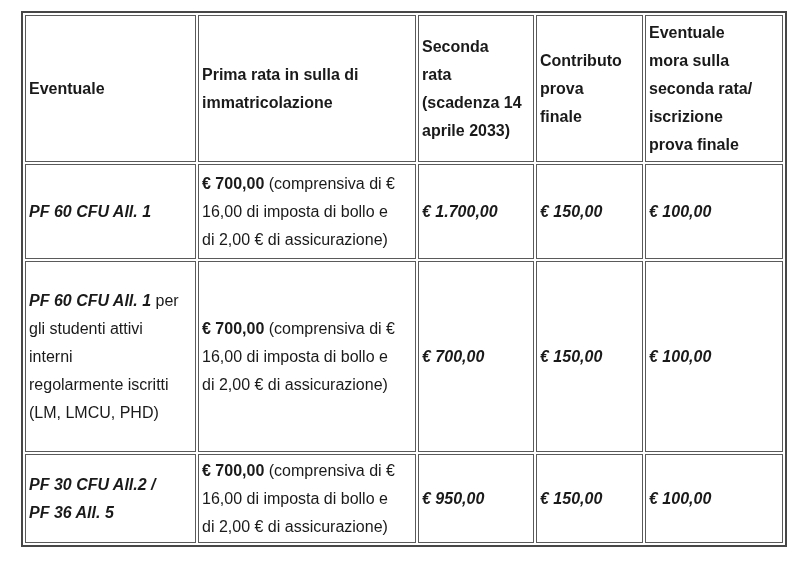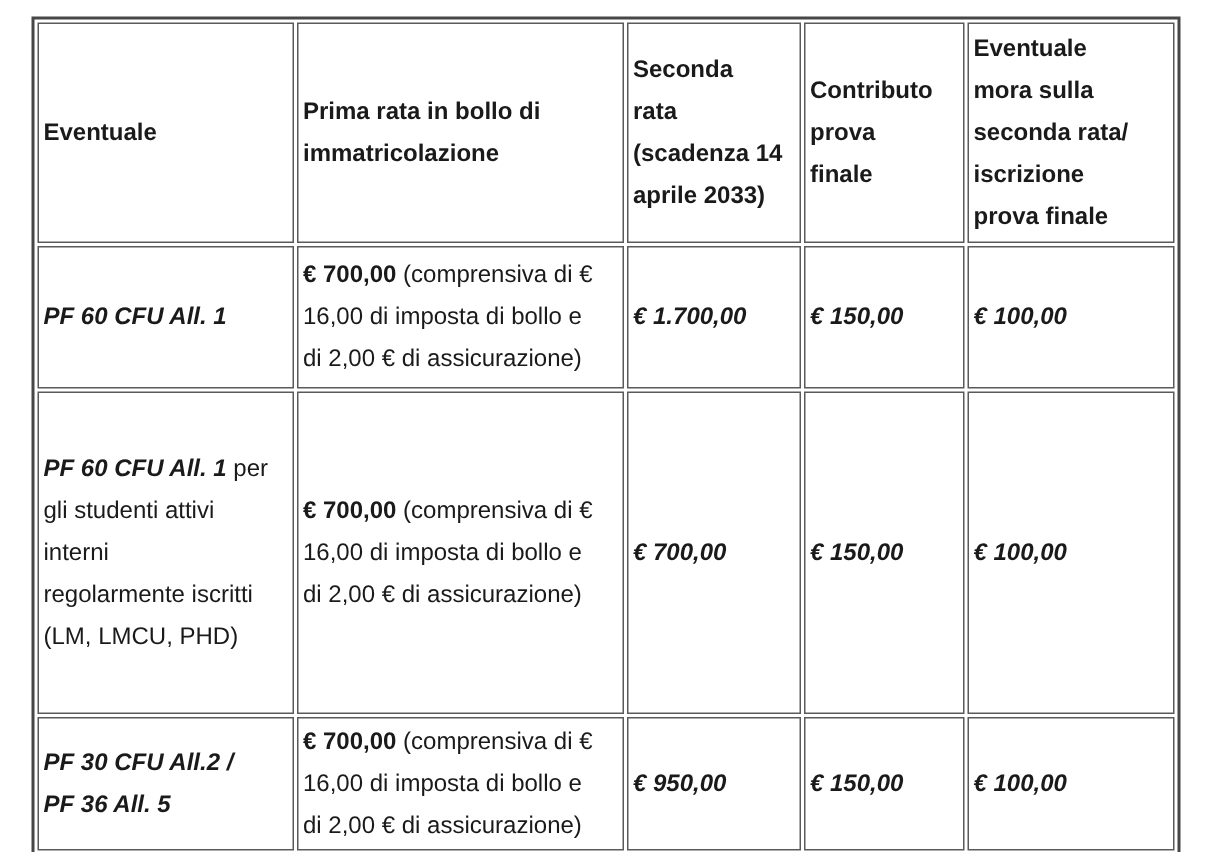--- a/index.html
+++ b/index.html
@@ -45,21 +45,21 @@
     <colgroup>
       <col class="c1">
         <col class="c2">
         <col class="c3">
         <col class="c4">
         <col class="c5">
     </colgroup>
     <tbody>
       <tr style="height:147px">
         <td class="hdr">Eventuale</td>
-        <td class="hdr">Prima rata in bollo di
+        <td class="hdr">Prima rata in sulla di
 immatricolazione</td>
         <td class="hdr">Seconda
 rata
 (scadenza 14
 aprile 2033)</td>
         <td class="hdr">Contributo
 prova
 finale</td>
         <td class="hdr">Eventuale
 mora sulla
@@ -71,21 +71,21 @@
       <tr style="height:95px">
         <td class="vtop"><span class="em">PF 60 CFU All. 1</span><span></span></td>
         <td><span class="b">€ 700,00</span><span> (comprensiva di €
 16,00 di imposta di bollo e
 di 2,00 € di assicurazione)</span></td>
         <td class="money">€ 1.700,00</td>
         <td class="money">€ 150,00</td>
         <td class="money">€ 100,00</td>
       </tr>
 
-      <tr style="height:215px">
+      <tr style="height:191px">
         <td class="vtop"><span class="em">PF 60 CFU All. 1</span><span> per
 gli studenti attivi
 interni
 regolarmente iscritti
 (LM, LMCU, PHD)</span></td>
         <td><span class="b">€ 700,00</span><span> (comprensiva di €
 16,00 di imposta di bollo e
 di 2,00 € di assicurazione)</span></td>
         <td class="money">€ 700,00</td>
         <td class="money">€ 150,00</td>

